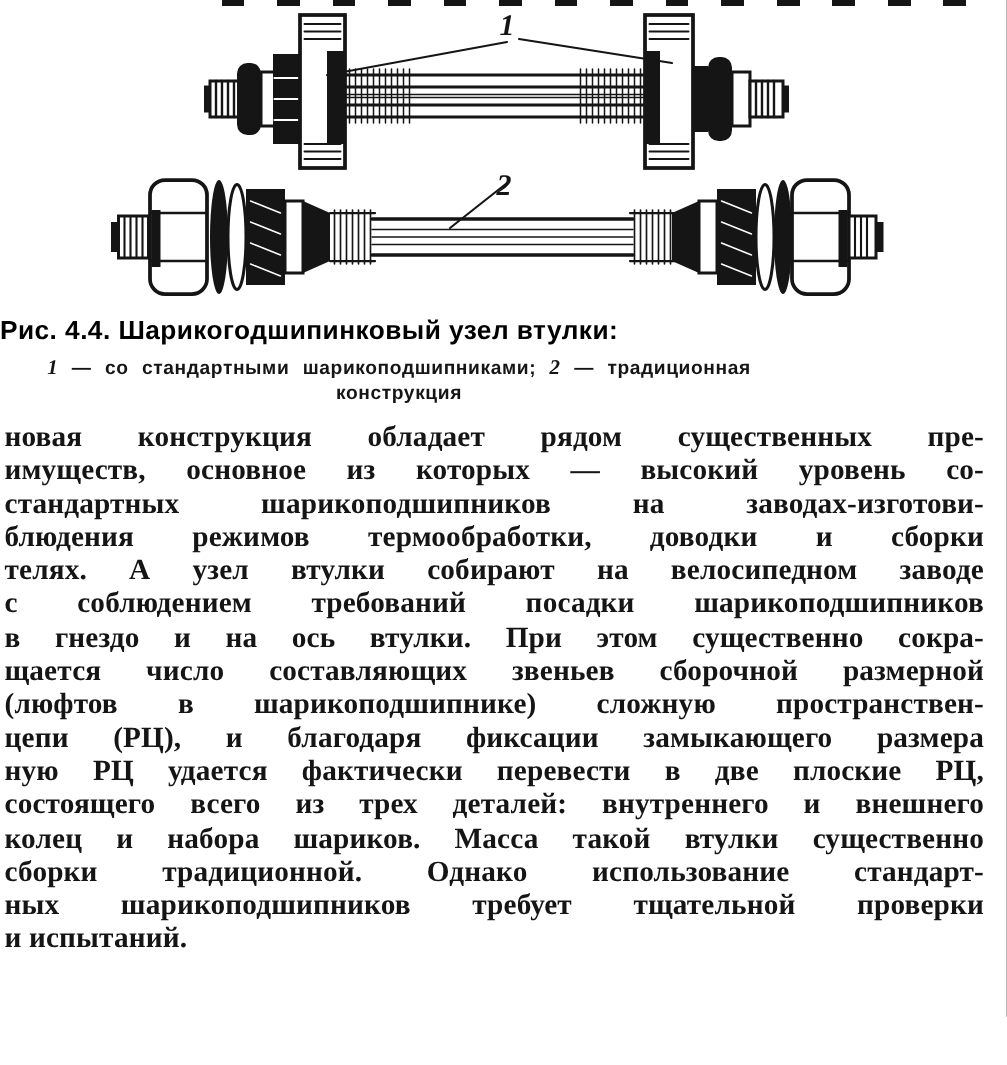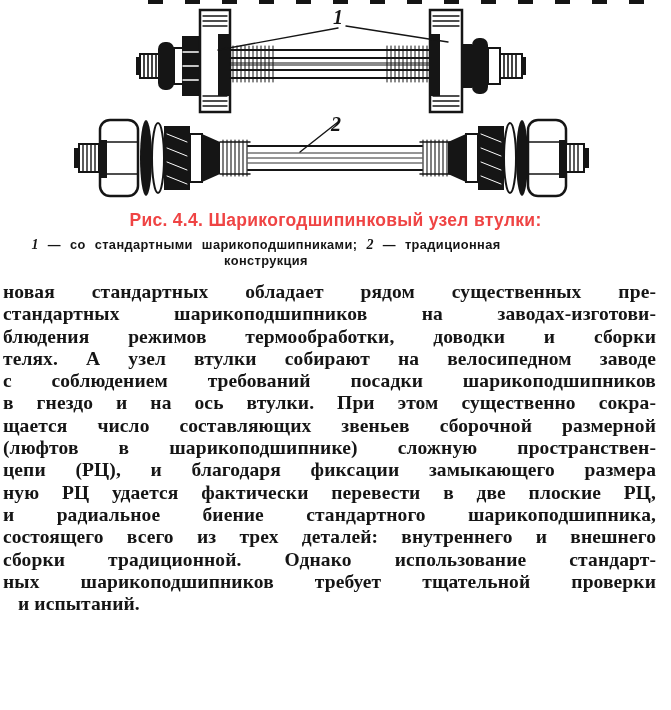--- a/index.html
+++ b/index.html
@@ -24,24 +24,24 @@
   .fig-num {
     position:absolute;
     font:italic 700 20px "Liberation Serif", serif;
     color:#151515;
   }
   .fig-num1 { left:333px; top:6px; }
   .fig-num2 { left:331px; top:113px; }
   
   .caption {
     position:absolute; left:0; top:210px; width:671px;
-    text-align:center;
+    text-align:left;
     font:700 17.5px "Liberation Sans", sans-serif;
     letter-spacing:.3px;
-    color:#ef4444;
+    color:#000000;
   }
   .legend {
     position:absolute; left:0; top:237px; width:532px;
     text-align:center;
     font:700 12.8px "Liberation Sans", sans-serif;
     letter-spacing:.4px;
     word-spacing:5px;
     line-height:16px;
     color:#151515;
   }
@@ -56,21 +56,21 @@
     letter-spacing:.1px;
     color:#151515;
   }
   .bl {
     height:22.3px; line-height:22.3px;
     text-align:justify;
     text-align-last:justify;
     white-space:nowrap;
     overflow:visible;
   }
-  .bl.last { text-align-last:left;margin-left:15px; }
+  .bl.last { text-align-last:left; }
   svg { display:block; }
 </style>
 </head>
 <body>
 
 <div class="page">
 
   <div class="top-fragment"></div>
 
   <svg class="drawing drawing1" viewBox="0 0 400 112" xmlns="http://www.w3.org/2000/svg">
@@ -246,30 +246,31 @@
       <span>—</span>
       <span>со стандартными шарикоподшипниками;</span>
       <span class="num">2</span>
       <span>—</span>
       <span>традиционная</span>
     </div>
     <div>конструкция</div>
   </div>
 
   <div class="bodytext">
-    <div class="bl">новая стандартных обладает рядом существенных пре-</div>
+    <div class="bl">новая конструкция обладает рядом существенных пре-</div>
+    <div class="bl">имуществ, основное из которых — высокий уровень со-</div>
     <div class="bl">стандартных шарикоподшипников на заводах-изготови-</div>
     <div class="bl">блюдения режимов термообработки, доводки и сборки</div>
     <div class="bl">телях. А узел втулки собирают на велосипедном заводе</div>
     <div class="bl">с соблюдением требований посадки шарикоподшипников</div>
     <div class="bl">в гнездо и на ось втулки. При этом существенно сокра-</div>
     <div class="bl">щается число составляющих звеньев сборочной размерной</div>
     <div class="bl">(люфтов в шарикоподшипнике) сложную пространствен-</div>
     <div class="bl">цепи (РЦ), и благодаря фиксации замыкающего размера</div>
     <div class="bl">ную РЦ удается фактически перевести в две плоские РЦ,</div>
-    <div class="bl">и радиальное биение стандартного шарикоподшипника,</div>
     <div class="bl">состоящего всего из трех деталей: внутреннего и внешнего</div>
+    <div class="bl">колец и набора шариков. Масса такой втулки существенно</div>
     <div class="bl">сборки традиционной. Однако использование стандарт-</div>
     <div class="bl">ных шарикоподшипников требует тщательной проверки</div>
     <div class="bl last">и испытаний.</div>
   </div>
 
 </div>
 
 </body></html>

